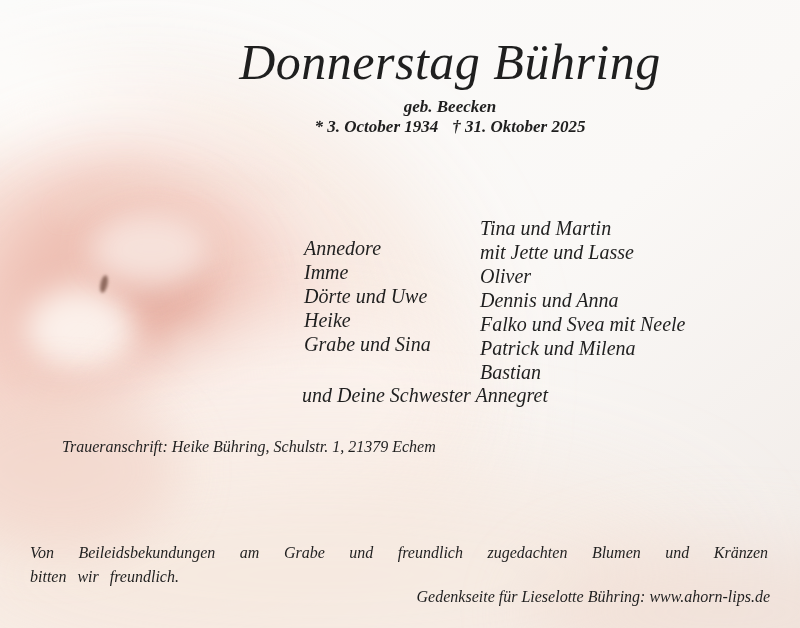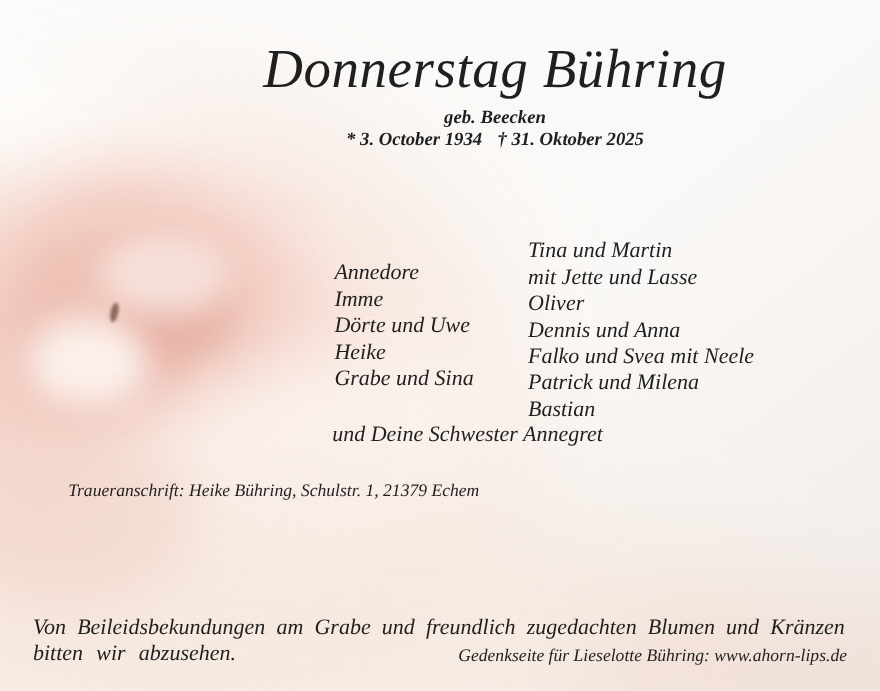--- a/index.html
+++ b/index.html
@@ -55,23 +55,23 @@
     white-space:nowrap;
     margin-left:32px;
   }
   #funeral-par{
     left:30px;top:479px;
     width:745px;
     font-size:20px;
     line-height:26px;
   }
   #condolence-par{
-    left:30px;top:558px;
+    left:30px;top:541px;
     width:738px;
-    font-size:20px;
+    font-size:16px;
     line-height:24px;
     font-style:italic;
   }
   #condolence-par .justified{
     text-align:justify;
     text-align-last:justify;
   }
   #condolence-par .last-line{
     word-spacing:7px;
   }
@@ -165,18 +165,18 @@
     <div>Bastian</div>
   </div>
 
   <div id="sister-line" class="abs">und Deine Schwester Annegret</div>
 
   <div id="address-line" class="abs">Traueranschrift: Heike Bühring, Schulstr. 1, 21379 Echem</div>
 
 
   <div id="condolence-par" class="abs">
     <div class="justified">Von Beileidsbekundungen am Grabe und freundlich zugedachten Blumen und Kränzen</div>
-    <div class="last-line">bitten wir abzusehen.</div>
+    <div class="last-line">bitten wir freundlich.</div>
   </div>
 
   <div id="memorial-line" class="abs">Gedenkseite für Lieselotte Bühring: www.ahorn-lips.de</div>
 
 </div>
 
 </body></html>

